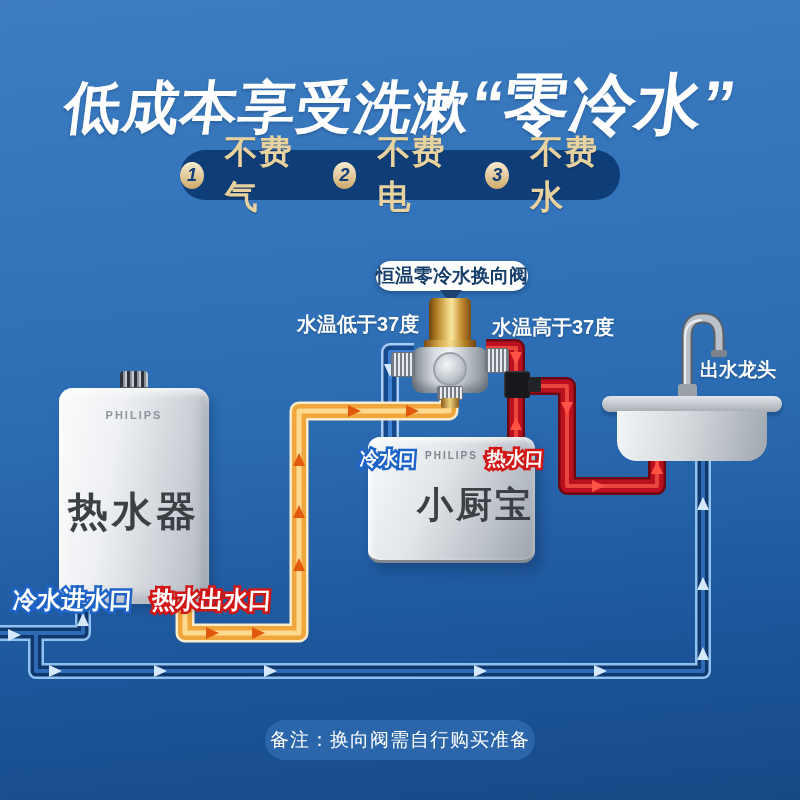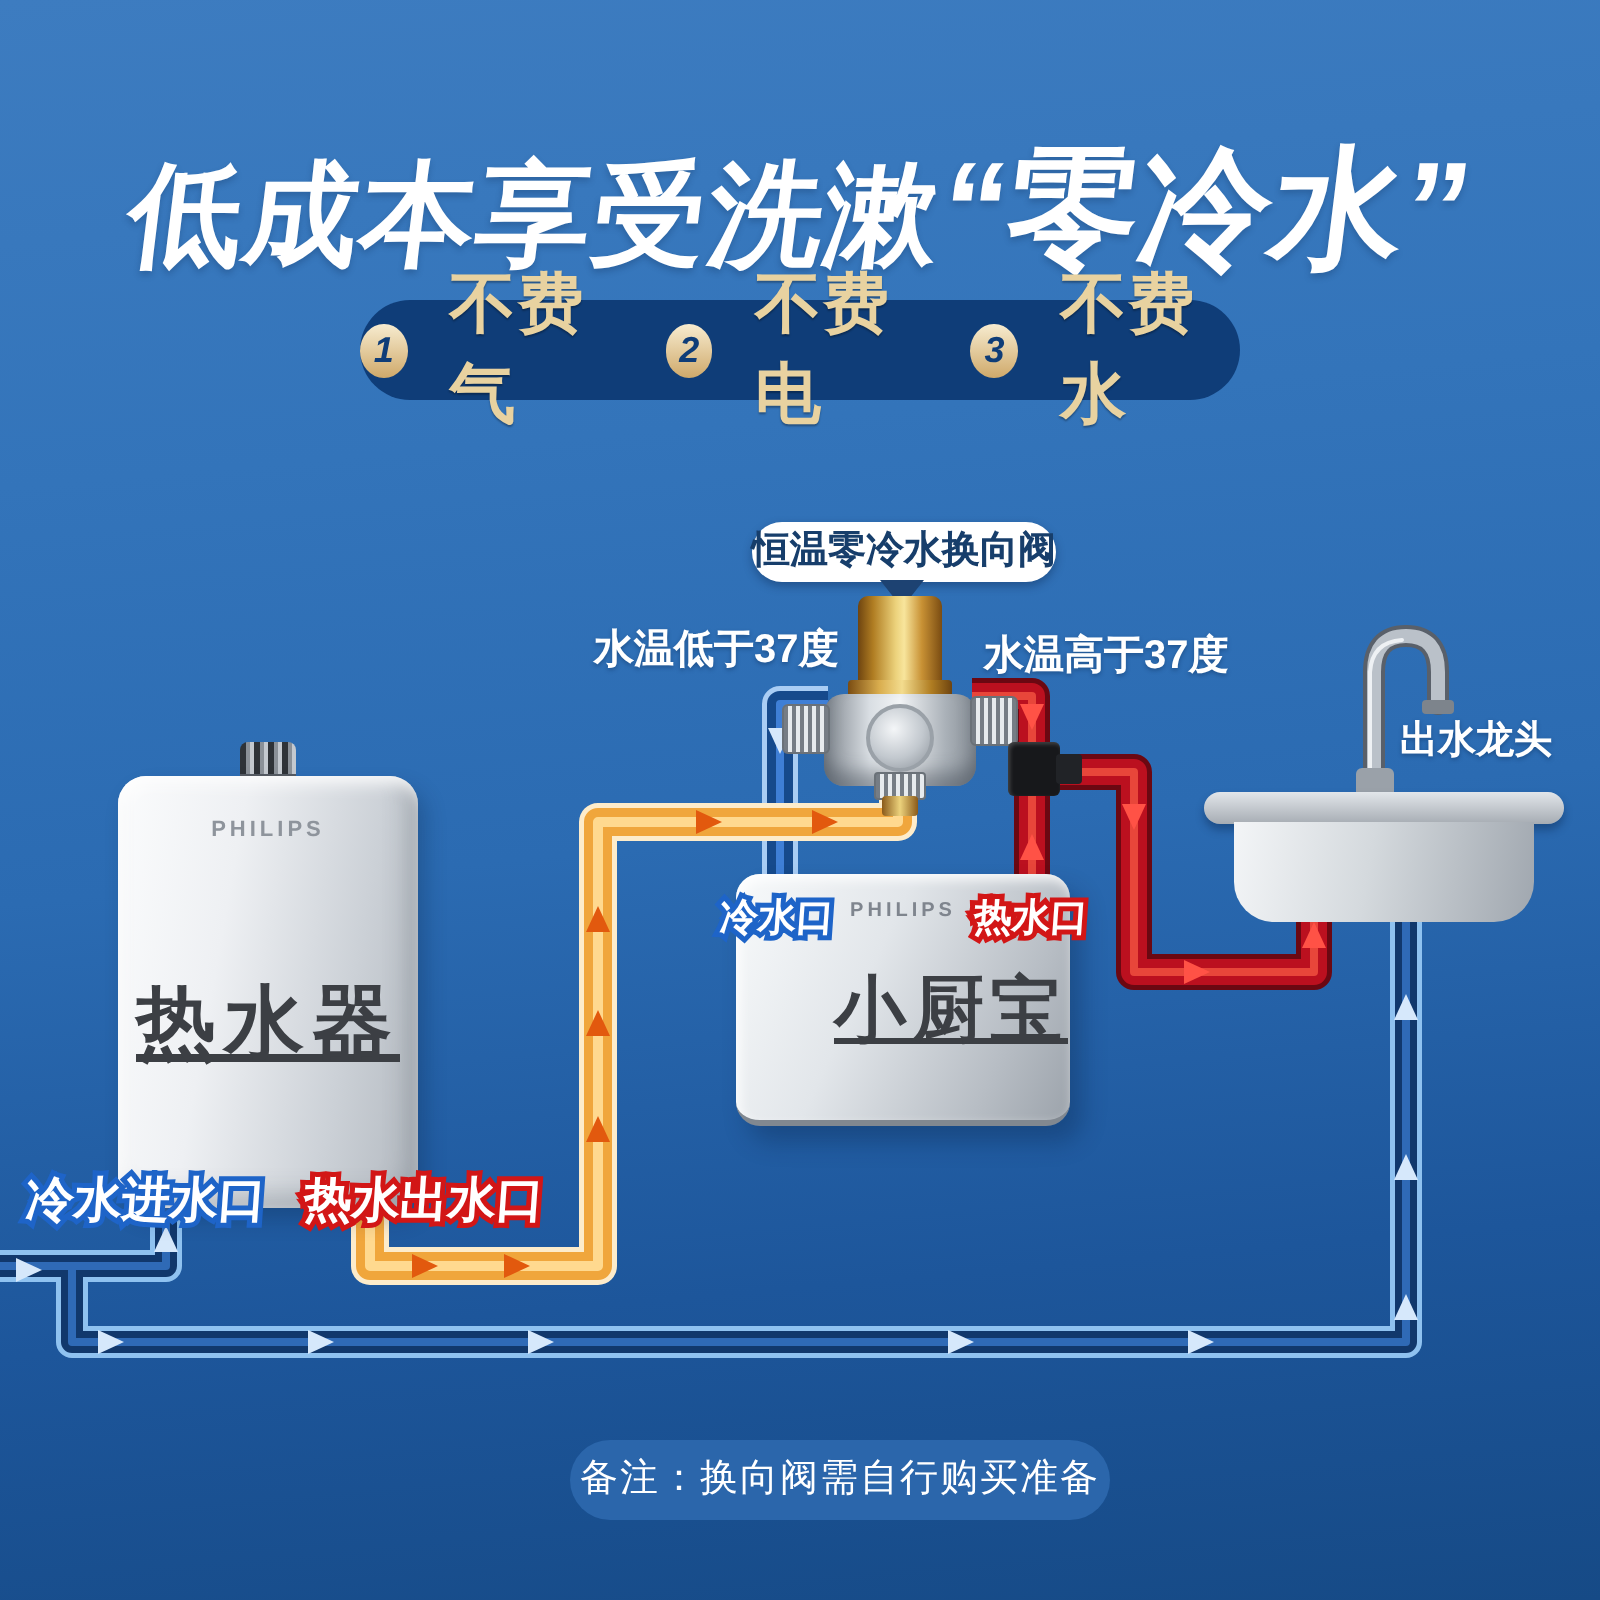--- a/index.html
+++ b/index.html
@@ -57,21 +57,21 @@
                4px 6px 10px rgba(8,30,64,.25);
   }
   .heater-vent{
     position:absolute; left:120px; top:371px; width:28px; height:18px;
     border-radius:4px 4px 0 0;
     background:repeating-linear-gradient(90deg,#2f3338 0 3px,#8b9198 3px 5px,#c4c9cf 5px 7px);
     border-bottom:2px solid #555b62;
   }
   .brand{ position:absolute; width:100%; text-align:center; font-weight:700; letter-spacing:2px; }
   .heater .brand{ top:21px; font-size:11px; color:#8e949c; }
-  .appliance-name{ position:absolute; width:100%; text-align:center; color:#3c3f44; font-weight:600;text-decoration:underline; }
+  .appliance-name{ position:absolute; width:100%; text-align:center; color:#3c3f44; font-weight:600; }
   .heater .appliance-name{ top:96px; font-size:40px; letter-spacing:4px; }
   .kitchen{
     position:absolute; left:368px; top:437px; width:167px; height:126px; border-radius:12px;
     background:linear-gradient(115deg,#f8fafb 0%,#e2e6ea 40%,#b7bdc4 78%,#9ca3ab 100%);
     border-bottom:3px solid #818890;
     box-shadow:6px 8px 12px rgba(8,30,64,.3), inset 2px 3px 6px rgba(255,255,255,.85);
   }
   .kitchen .brand{ top:13px; font-size:10px; color:#7f858e; }
   .kitchen .appliance-name{ top:44px; font-size:36px; letter-spacing:3px;margin-left:24px; }
   
@@ -113,21 +113,20 @@
   .brass-bit{ left:441px; top:398px; width:18px; height:10px; border-radius:2px;
     background:linear-gradient(90deg,#8a5a1a,#ecd27c 50%,#8a5a1a); }
   .tee{ left:504px; top:371px; width:26px; height:27px; background:#17181b; border-radius:3px;
     box-shadow:inset 1px 1px 2px rgba(255,255,255,.2); }
   .tee-port{ left:528px; top:377px; width:13px; height:15px; background:#212327; border-radius:2px; }
   
   .note{
     position:absolute; left:265px; top:720px; width:270px; height:40px; border-radius:20px;
     background:#2b66ab; color:#fff; font-size:19px; text-align:center; line-height:40px;
     letter-spacing:1px;
-    margin-left:20px;
   }
   svg.pipes{ position:absolute; left:0; top:0; }
 </style>
 </head>
 <body>
 
 <div class="stage">
 
   <svg class="pipes" width="800" height="800" viewBox="0 0 800 800">
 

